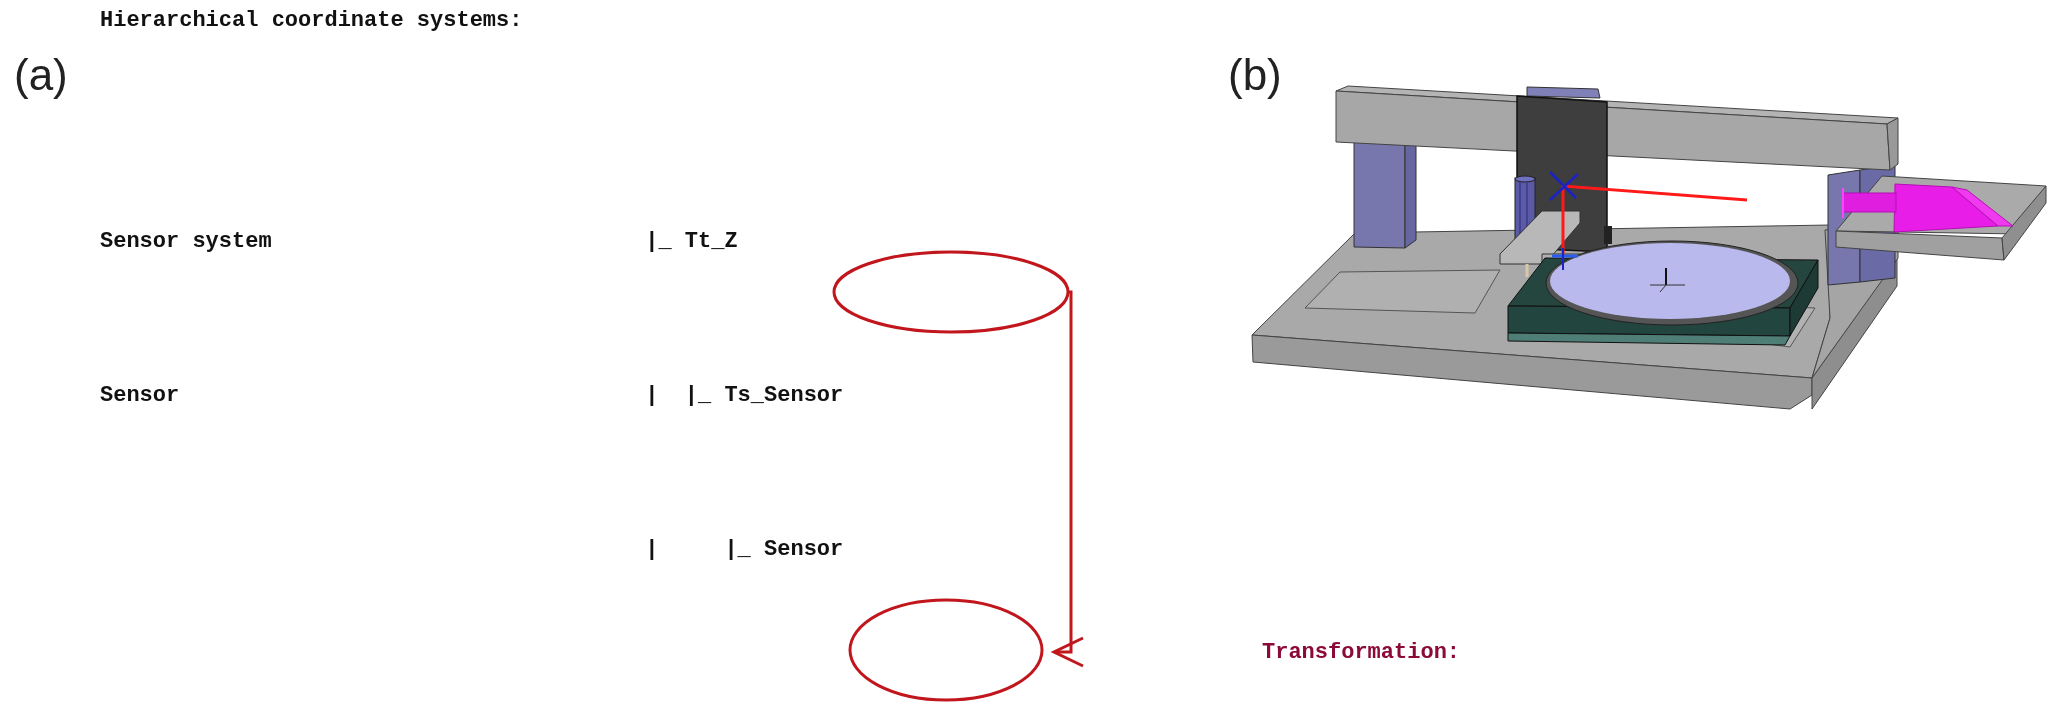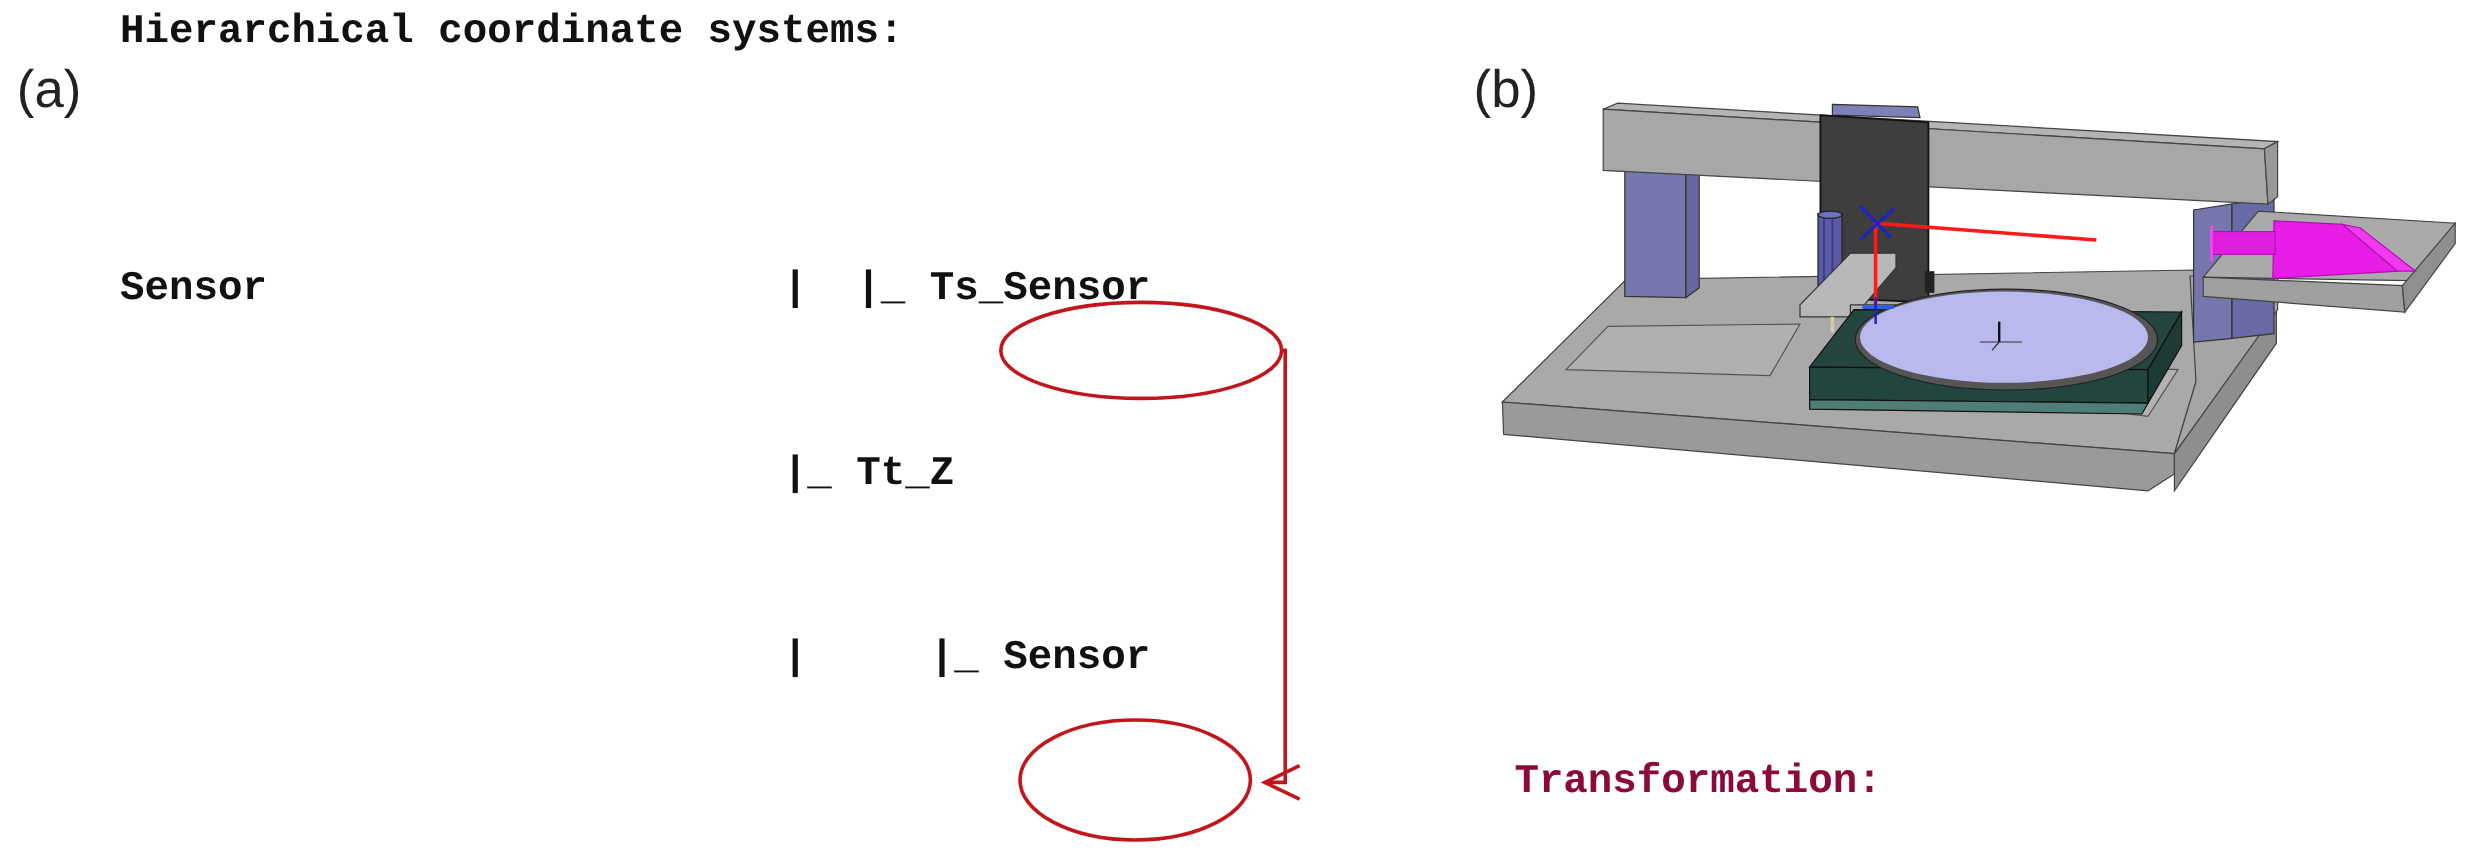--- a/index.html
+++ b/index.html
@@ -1,49 +1,50 @@
 <!DOCTYPE html>
 <html><head>
 <meta charset="utf-8">
 <style>
   html, body { margin: 0; padding: 0; background: #ffffff; }
   body { width: 2067px; height: 721px; position: relative; overflow: hidden; }
-  .mono { font-family: "Liberation Mono", "DejaVu Sans Mono", monospace; font-weight: bold; font-size: 34px; color: #111; white-space: pre; }
+  .mono { font-family: "Liberation Mono", "DejaVu Sans Mono", monospace; font-weight: bold; font-size: 22px; color: #111; white-space: pre; }
   .sans { font-family: "Liberation Sans", "DejaVu Sans", sans-serif; }
   .abs { position: absolute; }
   .title { left: 100px; top: 8px; }
   .panel-label { font-size: 44px; color: #222; }
   #label-a { left: 14px; top: 50px; }
   #label-b { left: 1228px; top: 50px; }
   .left-col { left: 100px; top: 114px; line-height: 51.2px; }
   .right-col { left: 632px; top: 114px; line-height: 51.2px; }
   .transform { left: 1262px; top: 524px; line-height: 51.5px; color: #8b0a3a; }
   svg.overlay { position: absolute; left: 0; top: 0; }
 </style>
 </head>
 <body>
 
 <div class="abs mono title">Hierarchical coordinate systems:</div>
 <div class="abs sans panel-label" id="label-a">(a)</div>
 <div class="abs sans panel-label" id="label-b">(b)</div>
 
 <div class="abs mono left-col">
+  <div>Sensor system</div>
   <div>Sensor</div>
   
   
   
   
   
   
   
 </div>
 
 <div class="abs mono right-col">
+  <div> |_ Tt_Z</div>
   <div> |  |_ Ts_Sensor</div>
-  <div> |_ Tt_Z</div>
   <div> |     |_ Sensor</div>
   
   
   
   
   
   
   
 </div>
 

